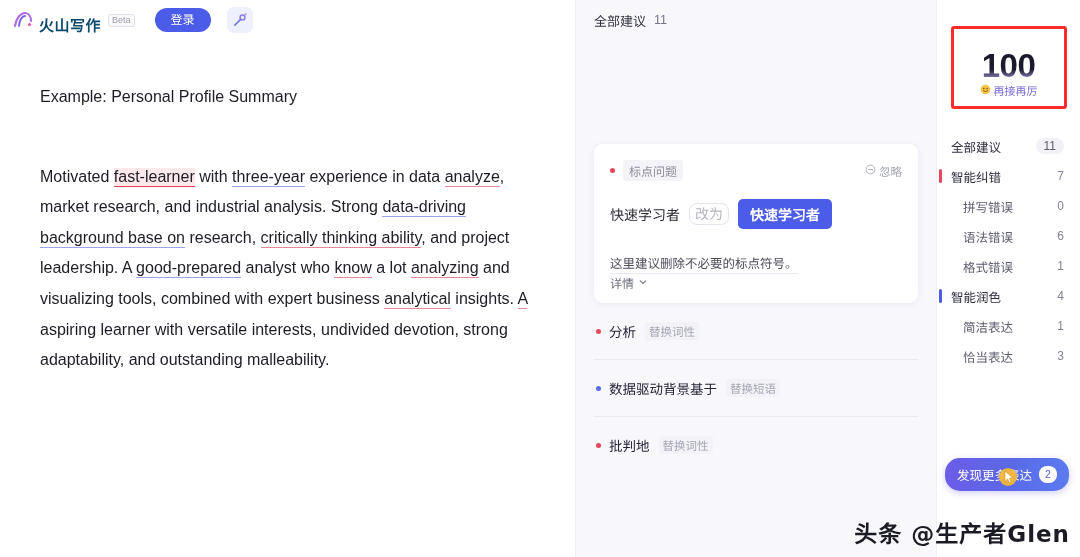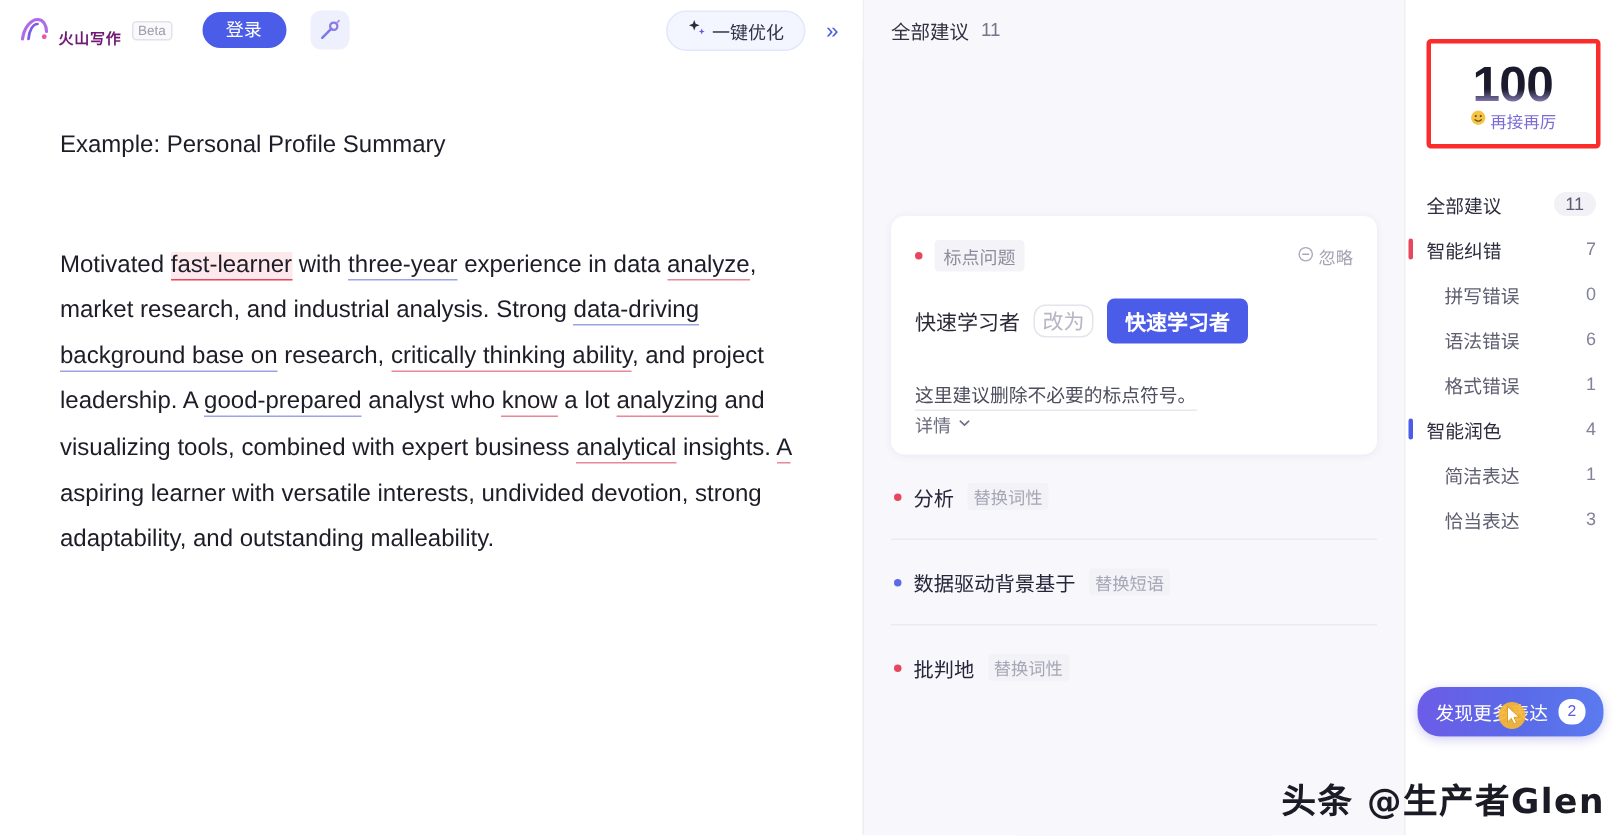--- a/index.html
+++ b/index.html
@@ -21,21 +21,21 @@
   }
   .topbar {
     height: 40px; flex: 0 0 40px;
     display: flex; align-items: center;
     padding: 0 10px 0 12px; gap: 8px;
     background: #ffffff;
   }
   .brand { display: flex; align-items: center; gap: 5px; }
   .brand-mark { width: 22px; height: 22px; position: relative; flex: 0 0 22px; }
   .brand-name {
-    font-size: 10px; font-weight: 700; color: #701a75; letter-spacing: .5px;
+    font-size: 15px; font-weight: 700; color: #0c4a6e; letter-spacing: .5px;
     white-space: nowrap;
     margin-top: 8px;
   }
   .beta-tag {
     font-size: 9px; color: #9b9bab; border: 1px solid #e2e2ea;
     border-radius: 3px; padding: 1px 3px; line-height: 1;
     margin-left: 2px; background: #fafafd;
   }
   .login-btn {
     margin-left: 12px;
@@ -150,21 +150,21 @@
 
   
   .stats-col {
     width: 144px; height: 557px; background: #ffffff;
     border-left: 1px solid #eeeef3;
     display: flex; flex-direction: column; align-items: center;
     padding-top: 26px; position: relative;
   }
   .score-box {
     width: 116px; border: 3px solid #fb2c2c; border-radius: 3px;
-    padding: 10px 0 8px 0; text-align: center; background: #ffffff;
+    padding: 20px 0 8px 0; text-align: center; background: #ffffff;
   }
   .score-num {
     font-size: 33px; font-weight: 700; color: #17172a;
     line-height: 1; letter-spacing: -.5px;
     background: linear-gradient(180deg,#1a1a2c 62%,#b9a8f0 100%);
     -webkit-background-clip: text; background-clip: text;
     -webkit-text-fill-color: transparent;
   }
   .score-sub {
     margin-top: 0; font-size: 11px; color: #7a6bd6;
@@ -250,32 +250,20 @@
       <button class="login-btn">登录</button>
 
       <button class="magic-btn">
         <svg width="15" height="15" viewBox="0 0 16 16">
           <path d="M3 13 L9.5 6.5" stroke="#7a7ae8" stroke-width="1.8" stroke-linecap="round"></path>
           <circle cx="11.2" cy="4.8" r="2.6" fill="none" stroke="#8a7ae8" stroke-width="1.6"></circle>
           <path d="M13.6 2.2 l1.4 -1.4" stroke="#b58ae8" stroke-width="1.4" stroke-linecap="round"></path>
         </svg>
       </button>
 
-      <div class="topbar-right">
-        <div class="optimize-btn">
-          <span>
-            <svg width="13" height="13" viewBox="0 0 14 14">
-              <path d="M5.2 1.4 L6.2 4.2 L9 5.2 L6.2 6.2 L5.2 9 L4.2 6.2 L1.4 5.2 L4.2 4.2 Z" fill="#2b2b3c"></path>
-              <path d="M10.6 7.6 L11.2 9.1 L12.7 9.7 L11.2 10.3 L10.6 11.8 L10 10.3 L8.5 9.7 L10 9.1 Z" fill="#5a5ae8"></path>
-            </svg>
-          </span>
-          <span>一键优化</span>
-        </div>
-        <span class="chevron-btn">»</span>
-      </div>
     </div>
 
     <div class="doc-area">
       <div class="doc-title">Example: Personal Profile Summary</div>
       <div class="doc-body" id="doc-body"><span>Motivated </span><span class="err">fast-learner</span><span> with </span><span class="pol-u">three-year</span><span> experience in data </span><span class="err-u">analyze</span><span>, market research, and industrial analysis. Strong </span><span class="pol-u">data-driving background base on</span><span> research, </span><span class="err-u">critically thinking ability</span><span>, and project leadership. A </span><span class="pol-u">good-prepared</span><span> analyst who </span><span class="err-u">know</span><span> a lot </span><span class="err-u">analyzing</span><span> and visualizing tools, combined with expert business </span><span class="err-u">analytical</span><span> insights. </span><span class="err-u">A</span><span> aspiring learner with versatile interests, undivided devotion, strong adaptability, and outstanding malleability.</span></div>
     </div>
   </div>
 
   <div class="sugg-col">
     <div class="sugg-head">

